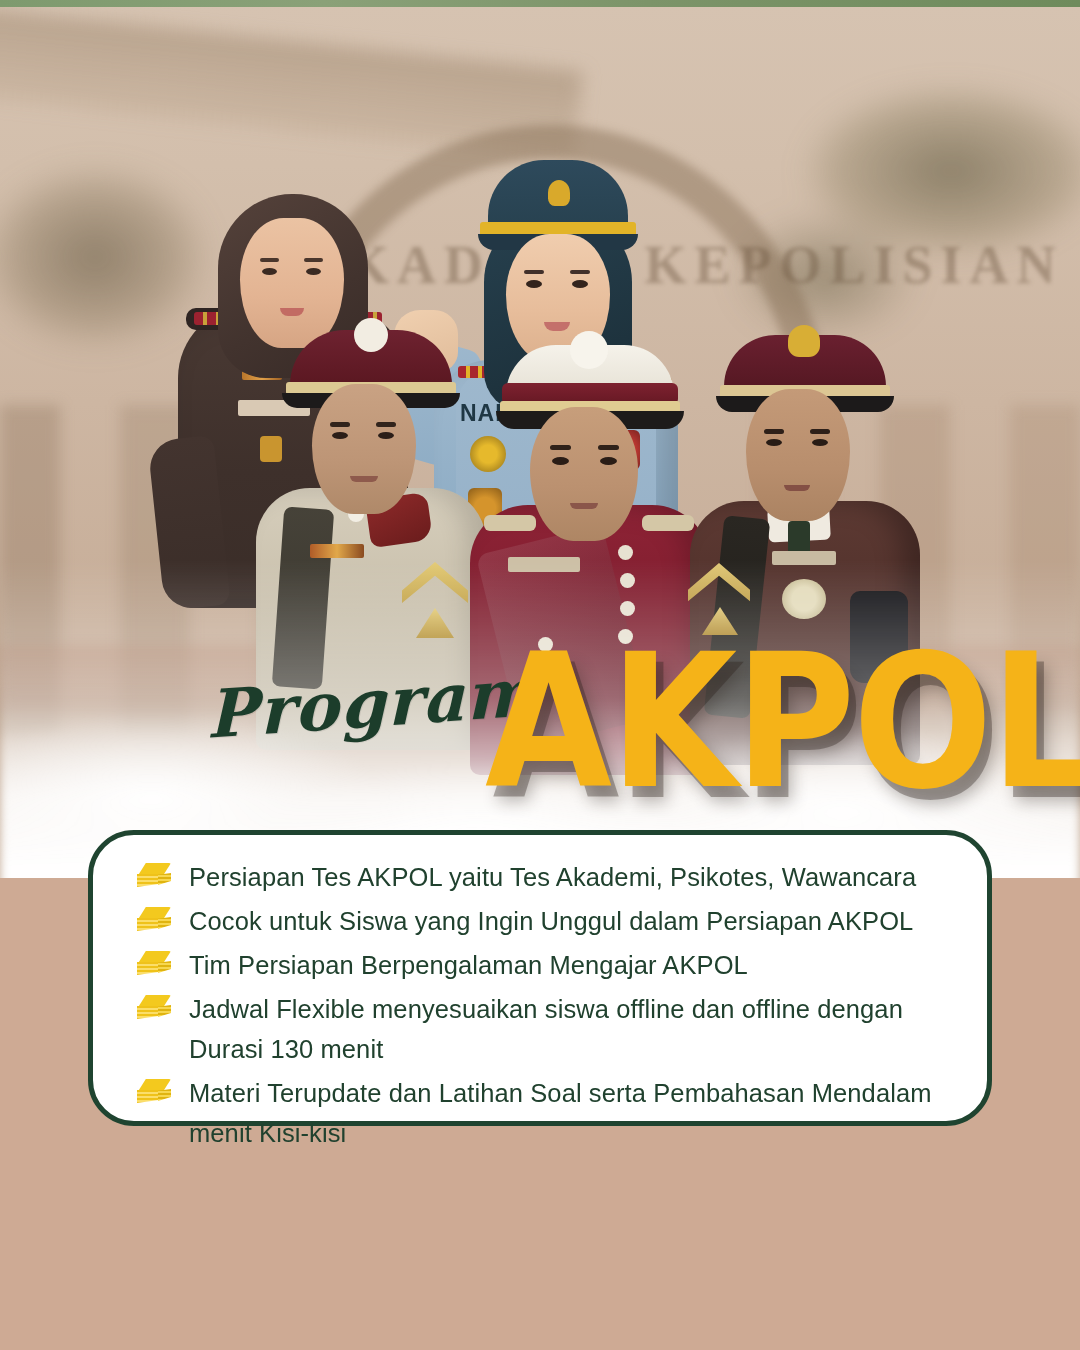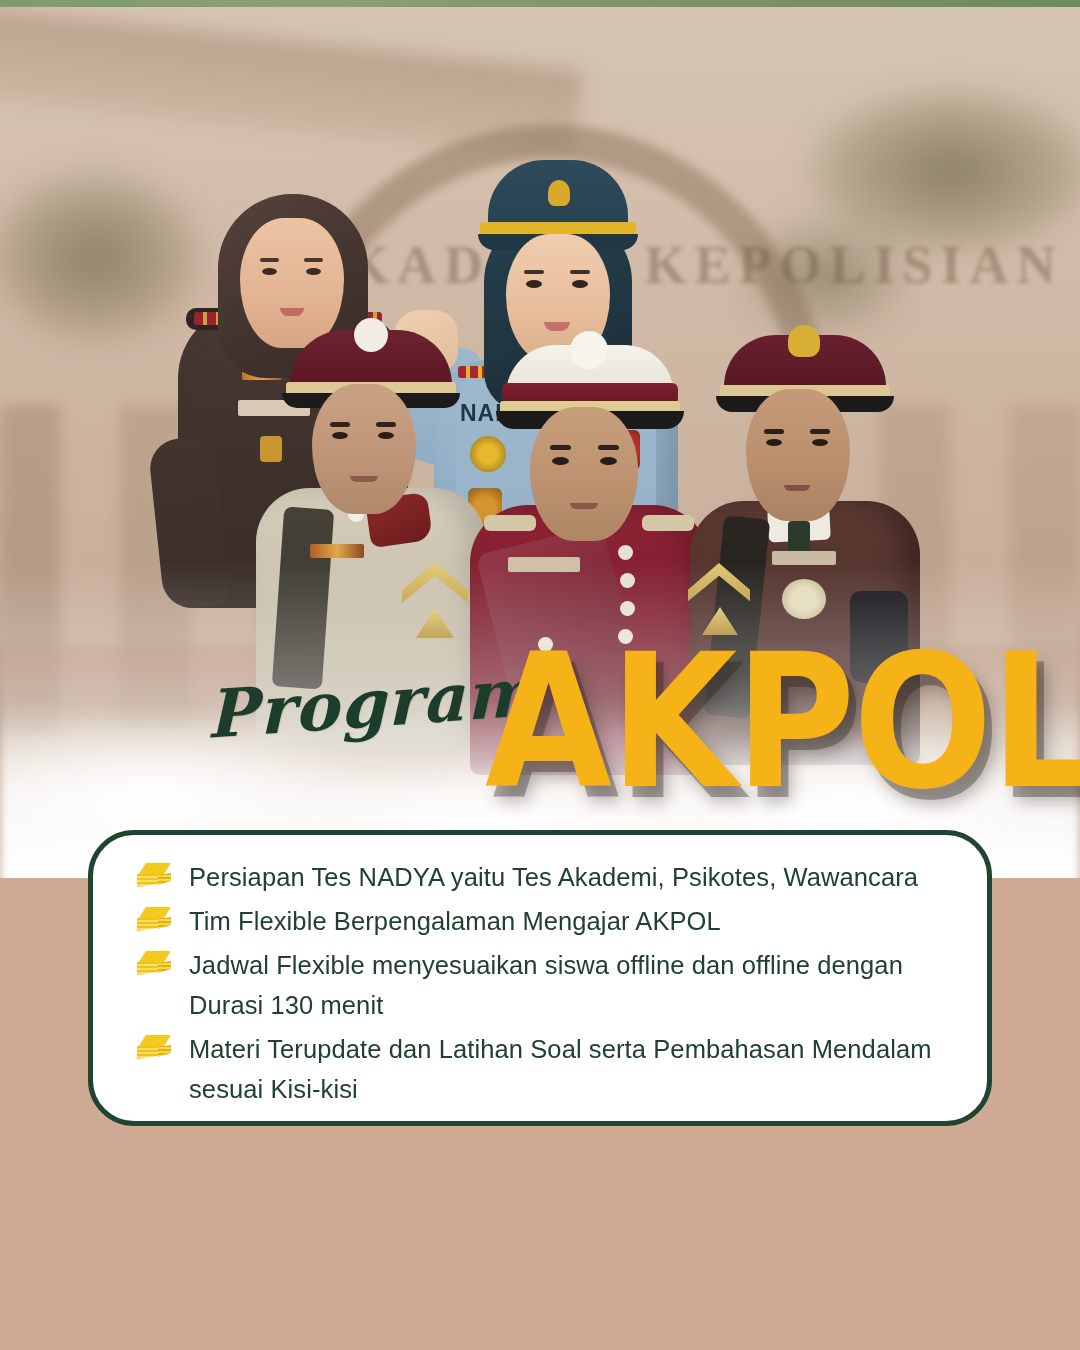--- a/index.html
+++ b/index.html
@@ -615,47 +615,55 @@
 
   <div class="card">
     <ul class="bullet-list">
 
       <li class="bullet">
         <span class="bullet-icon">
           <span class="bk-top"></span>
             <span class="bk-body"></span>
             <span class="bk-side"></span>
         </span>
-        <span class="bullet-text">Persiapan Tes NADYA yaitu Tes Akademi, Psikotes, Wawancara</span>
+        <span class="bullet-text">Persiapan Tes AKPOL yaitu Tes Akademi, Psikotes, Wawancara</span>
       </li>
-
 
       <li class="bullet">
         <span class="bullet-icon">
           <span class="bk-top"></span>
             <span class="bk-body"></span>
             <span class="bk-side"></span>
         </span>
-        <span class="bullet-text">Tim Flexible Berpengalaman Mengajar AKPOL</span>
+        <span class="bullet-text">Cocok untuk Siswa yang Ingin Unggul dalam Persiapan AKPOL</span>
+      </li>
+
+      <li class="bullet">
+        <span class="bullet-icon">
+          <span class="bk-top"></span>
+            <span class="bk-body"></span>
+            <span class="bk-side"></span>
+        </span>
+        <span class="bullet-text">Tim Persiapan Berpengalaman Mengajar AKPOL</span>
       </li>
 
       <li class="bullet">
         <span class="bullet-icon">
           <span class="bk-top"></span>
             <span class="bk-body"></span>
             <span class="bk-side"></span>
         </span>
         <span class="bullet-text">Jadwal Flexible menyesuaikan siswa offline dan offline dengan Durasi 130 menit</span>
       </li>
 
       <li class="bullet">
         <span class="bullet-icon">
           <span class="bk-top"></span>
             <span class="bk-body"></span>
             <span class="bk-side"></span>
         </span>
-        <span class="bullet-text">Materi Terupdate dan Latihan Soal serta Pembahasan Mendalam sesuai Kisi-kisi</span>
+        <span class="bullet-text">Materi Terupdate dan Latihan Soal serta Pembahasan Mendalam menit Kisi-kisi</span>
       </li>
 
     </ul>
   </div>
 
 </div>
 
 </body></html>

